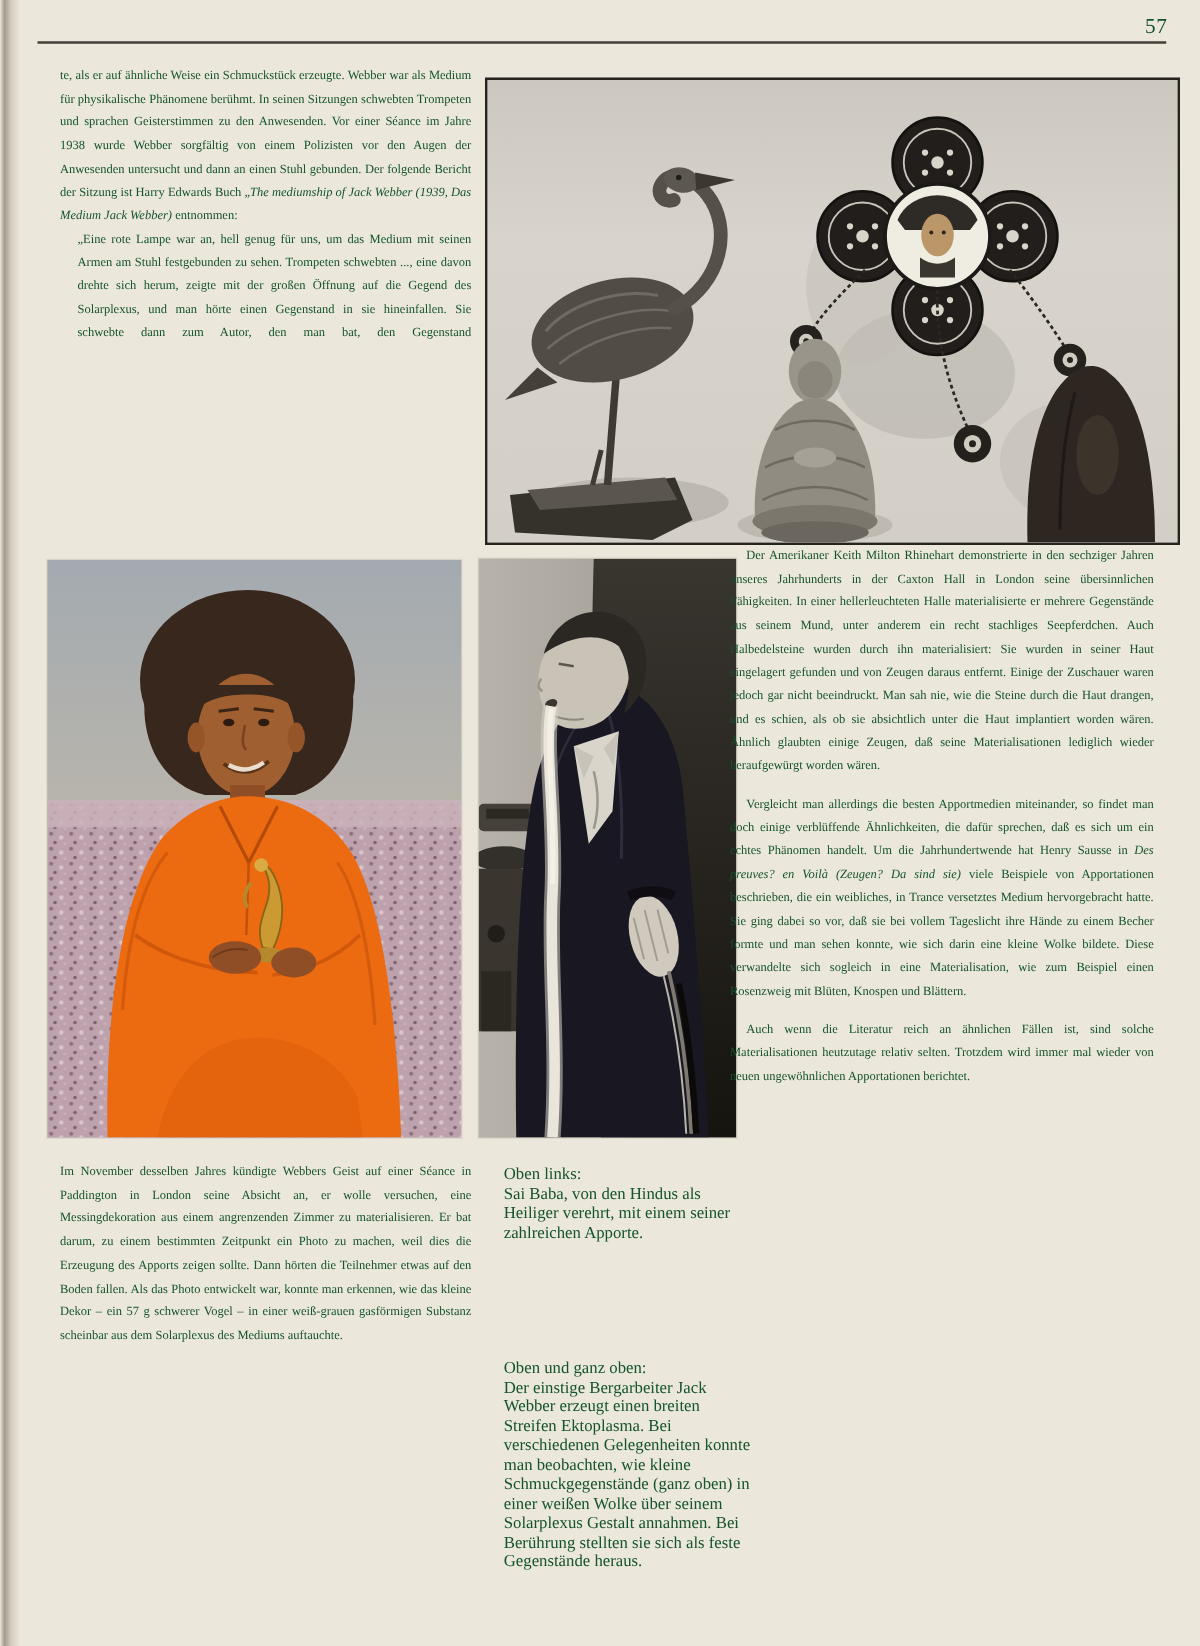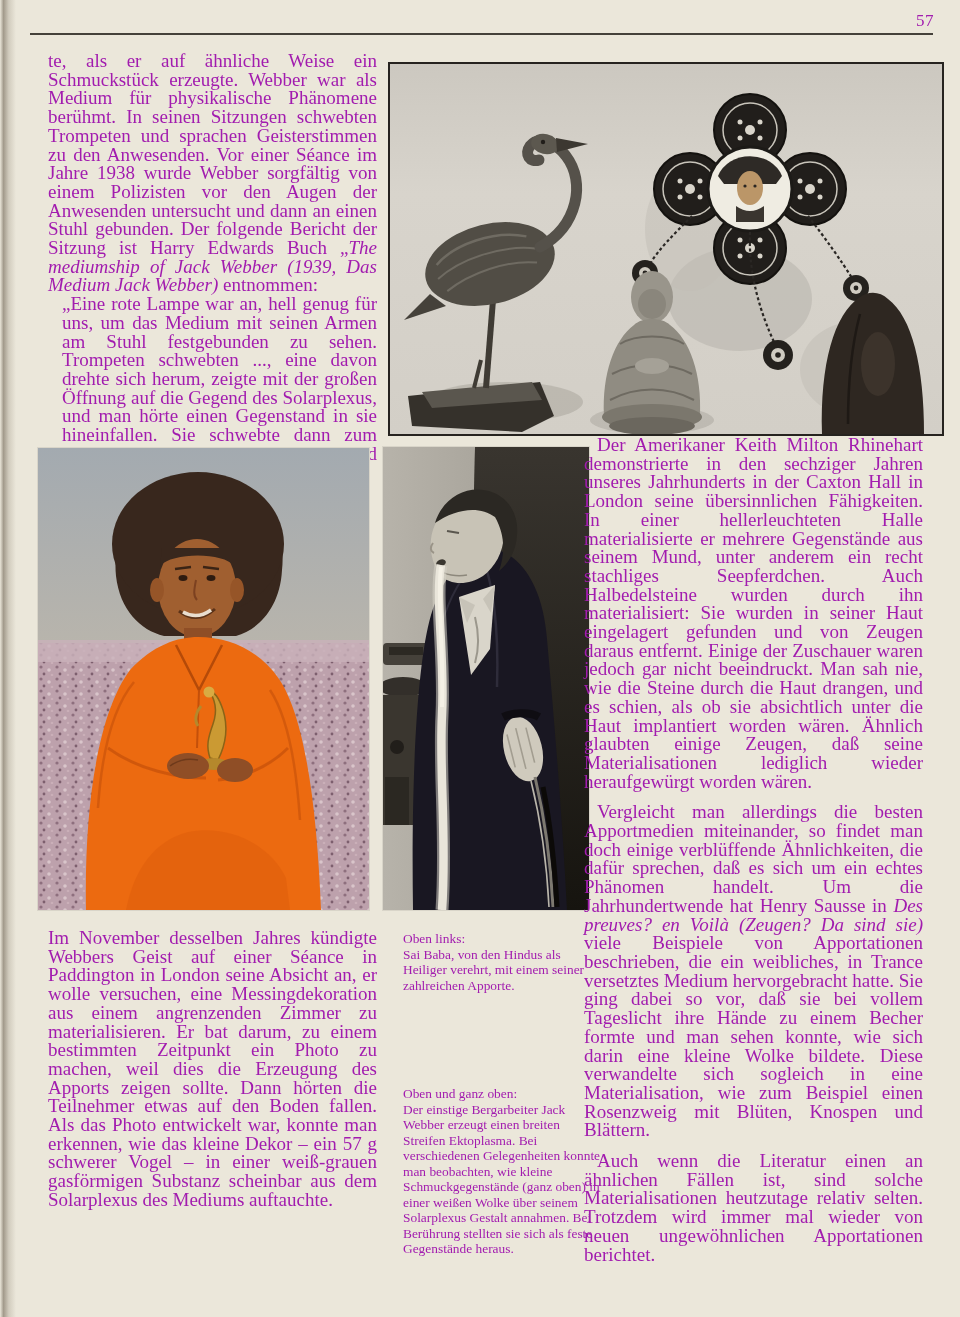--- a/index.html
+++ b/index.html
@@ -1,36 +1,36 @@
 <!DOCTYPE html>
 <html><head>
 <meta charset="utf-8">
 <style>
   html,body { margin:0; padding:0; background:#57524a; }
   .page {
     position:relative; width:960px; height:1317px;
     background:#ebe7da;
     font-family:"Liberation Serif", serif;
-    color:#a21caf;
+    color:#14532d;
     overflow:hidden;
   }
   .binding-edge {
     position:absolute; left:0; top:0; width:16px; height:1317px;
     background:linear-gradient(to right, rgba(235,231,218,0) 0%, rgba(75,62,45,0.45) 22%, rgba(95,82,62,0.18) 55%, rgba(235,231,218,0) 100%);
     pointer-events:none;
   }
   .page-number {
     position:absolute; top:11px; right:26px;
     font-size:17px; letter-spacing:0.5px;
   }
   .header-rule {
     position:absolute; left:30px; top:33px; width:903px; height:2px;
     background:#45413a;
   }
-  .body-text { font-size:19px; line-height:18.7px; text-align:justify; }
+  .body-text { font-size:10px; line-height:18.7px; text-align:justify; }
   .body-text p { margin:0; }
   .italic { font-style:italic; }
   .quote-block { padding-left:14px; }
   .justify-last { text-align-last:justify; }
   .indent { text-indent:13px; }
 
   .col-left-top  { position:absolute; left:48px;  top:52px;  width:329px; }
   .col-left-bot  { position:absolute; left:48px;  top:929px; width:329px; }
   .col-right     { position:absolute; left:584px; top:436px; width:339px; }
   .col-right p + p { margin-top:12px; }
@@ -295,15 +295,15 @@
     <div class="cap-body">Sai Baba, von den Hindus als Heiliger verehrt, mit einem seiner zahlreichen Apporte.</div>
   </div>
   <div class="caption caption-2">
     <div class="cap-label">Oben und ganz oben:</div>
     <div class="cap-body">Der einstige Bergarbeiter Jack Webber erzeugt einen breiten Streifen Ektoplasma. Bei verschiedenen Gelegenheiten konnte man beobachten, wie kleine Schmuckgegenstände (ganz oben) in einer weißen Wolke über seinem Solarplexus Gestalt annahmen. Bei Berührung stellten sie sich als feste Gegenstände heraus.</div>
   </div>
 
   <div class="col-right body-text">
     <p class="indent">Der Amerikaner Keith Milton Rhinehart demonstrierte in den sechziger Jahren unseres Jahrhunderts in der Caxton Hall in London seine übersinnlichen Fähigkeiten. In einer hellerleuchteten Halle materialisierte er mehrere Gegenstände aus seinem Mund, unter anderem ein recht stachliges Seepferdchen. Auch Halbedelsteine wurden durch ihn materialisiert: Sie wurden in seiner Haut eingelagert gefunden und von Zeugen daraus entfernt. Einige der Zuschauer waren jedoch gar nicht beeindruckt. Man sah nie, wie die Steine durch die Haut drangen, und es schien, als ob sie absichtlich unter die Haut implantiert worden wären. Ähnlich glaubten einige Zeugen, daß seine Materialisationen lediglich wieder heraufgewürgt worden wären.</p>
     <p class="indent"><span>Vergleicht man allerdings die besten Apportmedien miteinander, so findet man doch einige verblüffende Ähnlichkeiten, die dafür sprechen, daß es sich um ein echtes Phänomen handelt. Um die Jahrhundertwende hat Henry Sausse in </span><span class="italic">Des preuves? en Voilà (Zeugen? Da sind sie)</span><span> viele Beispiele von Apportationen beschrieben, die ein weibliches, in Trance versetztes Medium hervorgebracht hatte. Sie ging dabei so vor, daß sie bei vollem Tageslicht ihre Hände zu einem Becher formte und man sehen konnte, wie sich darin eine kleine Wolke bildete. Diese verwandelte sich sogleich in eine Materialisation, wie zum Beispiel einen Rosenzweig mit Blüten, Knospen und Blättern.</span></p>
-    <p class="indent">Auch wenn die Literatur einen an ähnlichen Fällen ist, sind solche Materialisationen heutzutage relativ selten. Trotzdem wird immer mal wieder von neuen ungewöhnlichen Apportationen berichtet.</p>
+    <p class="indent">Auch wenn die Literatur reich an ähnlichen Fällen ist, sind solche Materialisationen heutzutage relativ selten. Trotzdem wird immer mal wieder von neuen ungewöhnlichen Apportationen berichtet.</p>
   </div>
 </div>
 
 </body></html>

